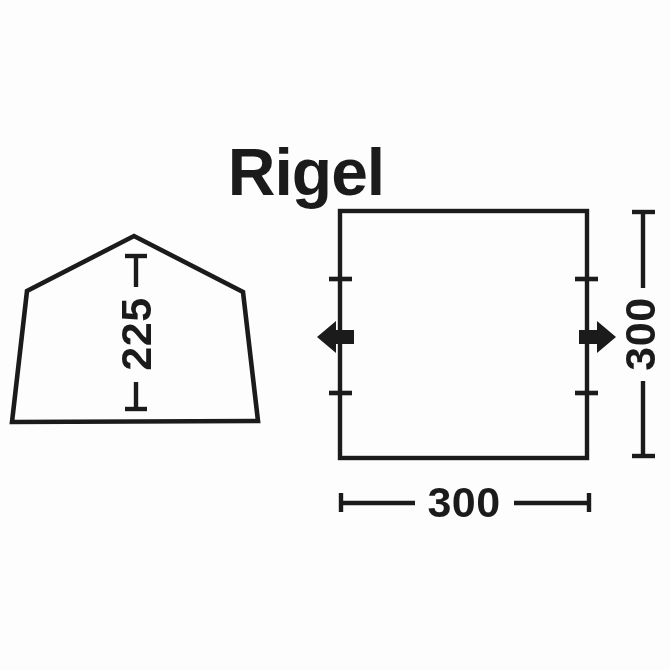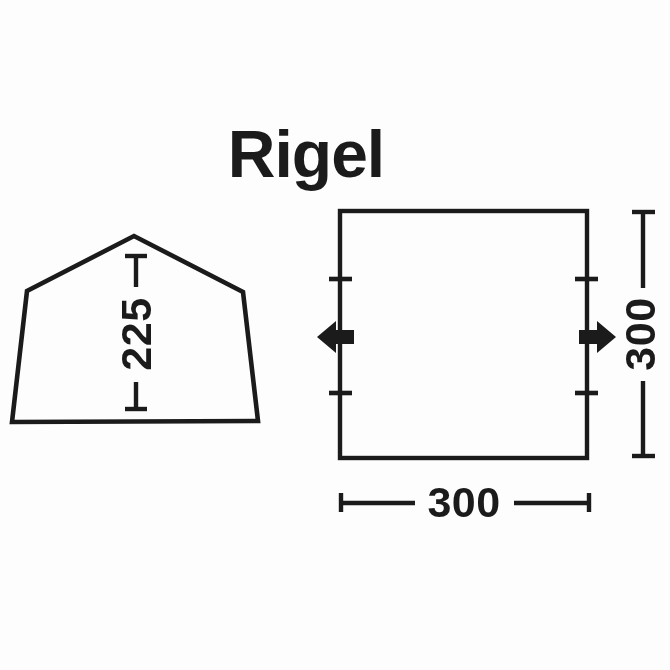--- a/index.html
+++ b/index.html
@@ -85,21 +85,21 @@
 
       <g stroke-width="4.4">
         <line x1="341" y1="493" x2="341" y2="512"></line>
         <line x1="341" y1="503" x2="415" y2="503"></line>
         <line x1="514" y1="503" x2="589" y2="503"></line>
         <line x1="589" y1="493" x2="589" y2="512"></line>
       </g>
     </g>
   </svg>
 
-  <div class="label title" style="left:306px; top:154px;">Rigel</div>
+  <div class="label title" style="left:306px; top:172px;">Rigel</div>
 
   <div class="label dim vertical" style="left:136px; top:334px;">225</div>
 
   <div class="label dim vertical" style="left:640px; top:334px;">300</div>
 
   <div class="label dim" style="left:464px; top:502px;">300</div>
 
 </div>
 
 </body></html>

